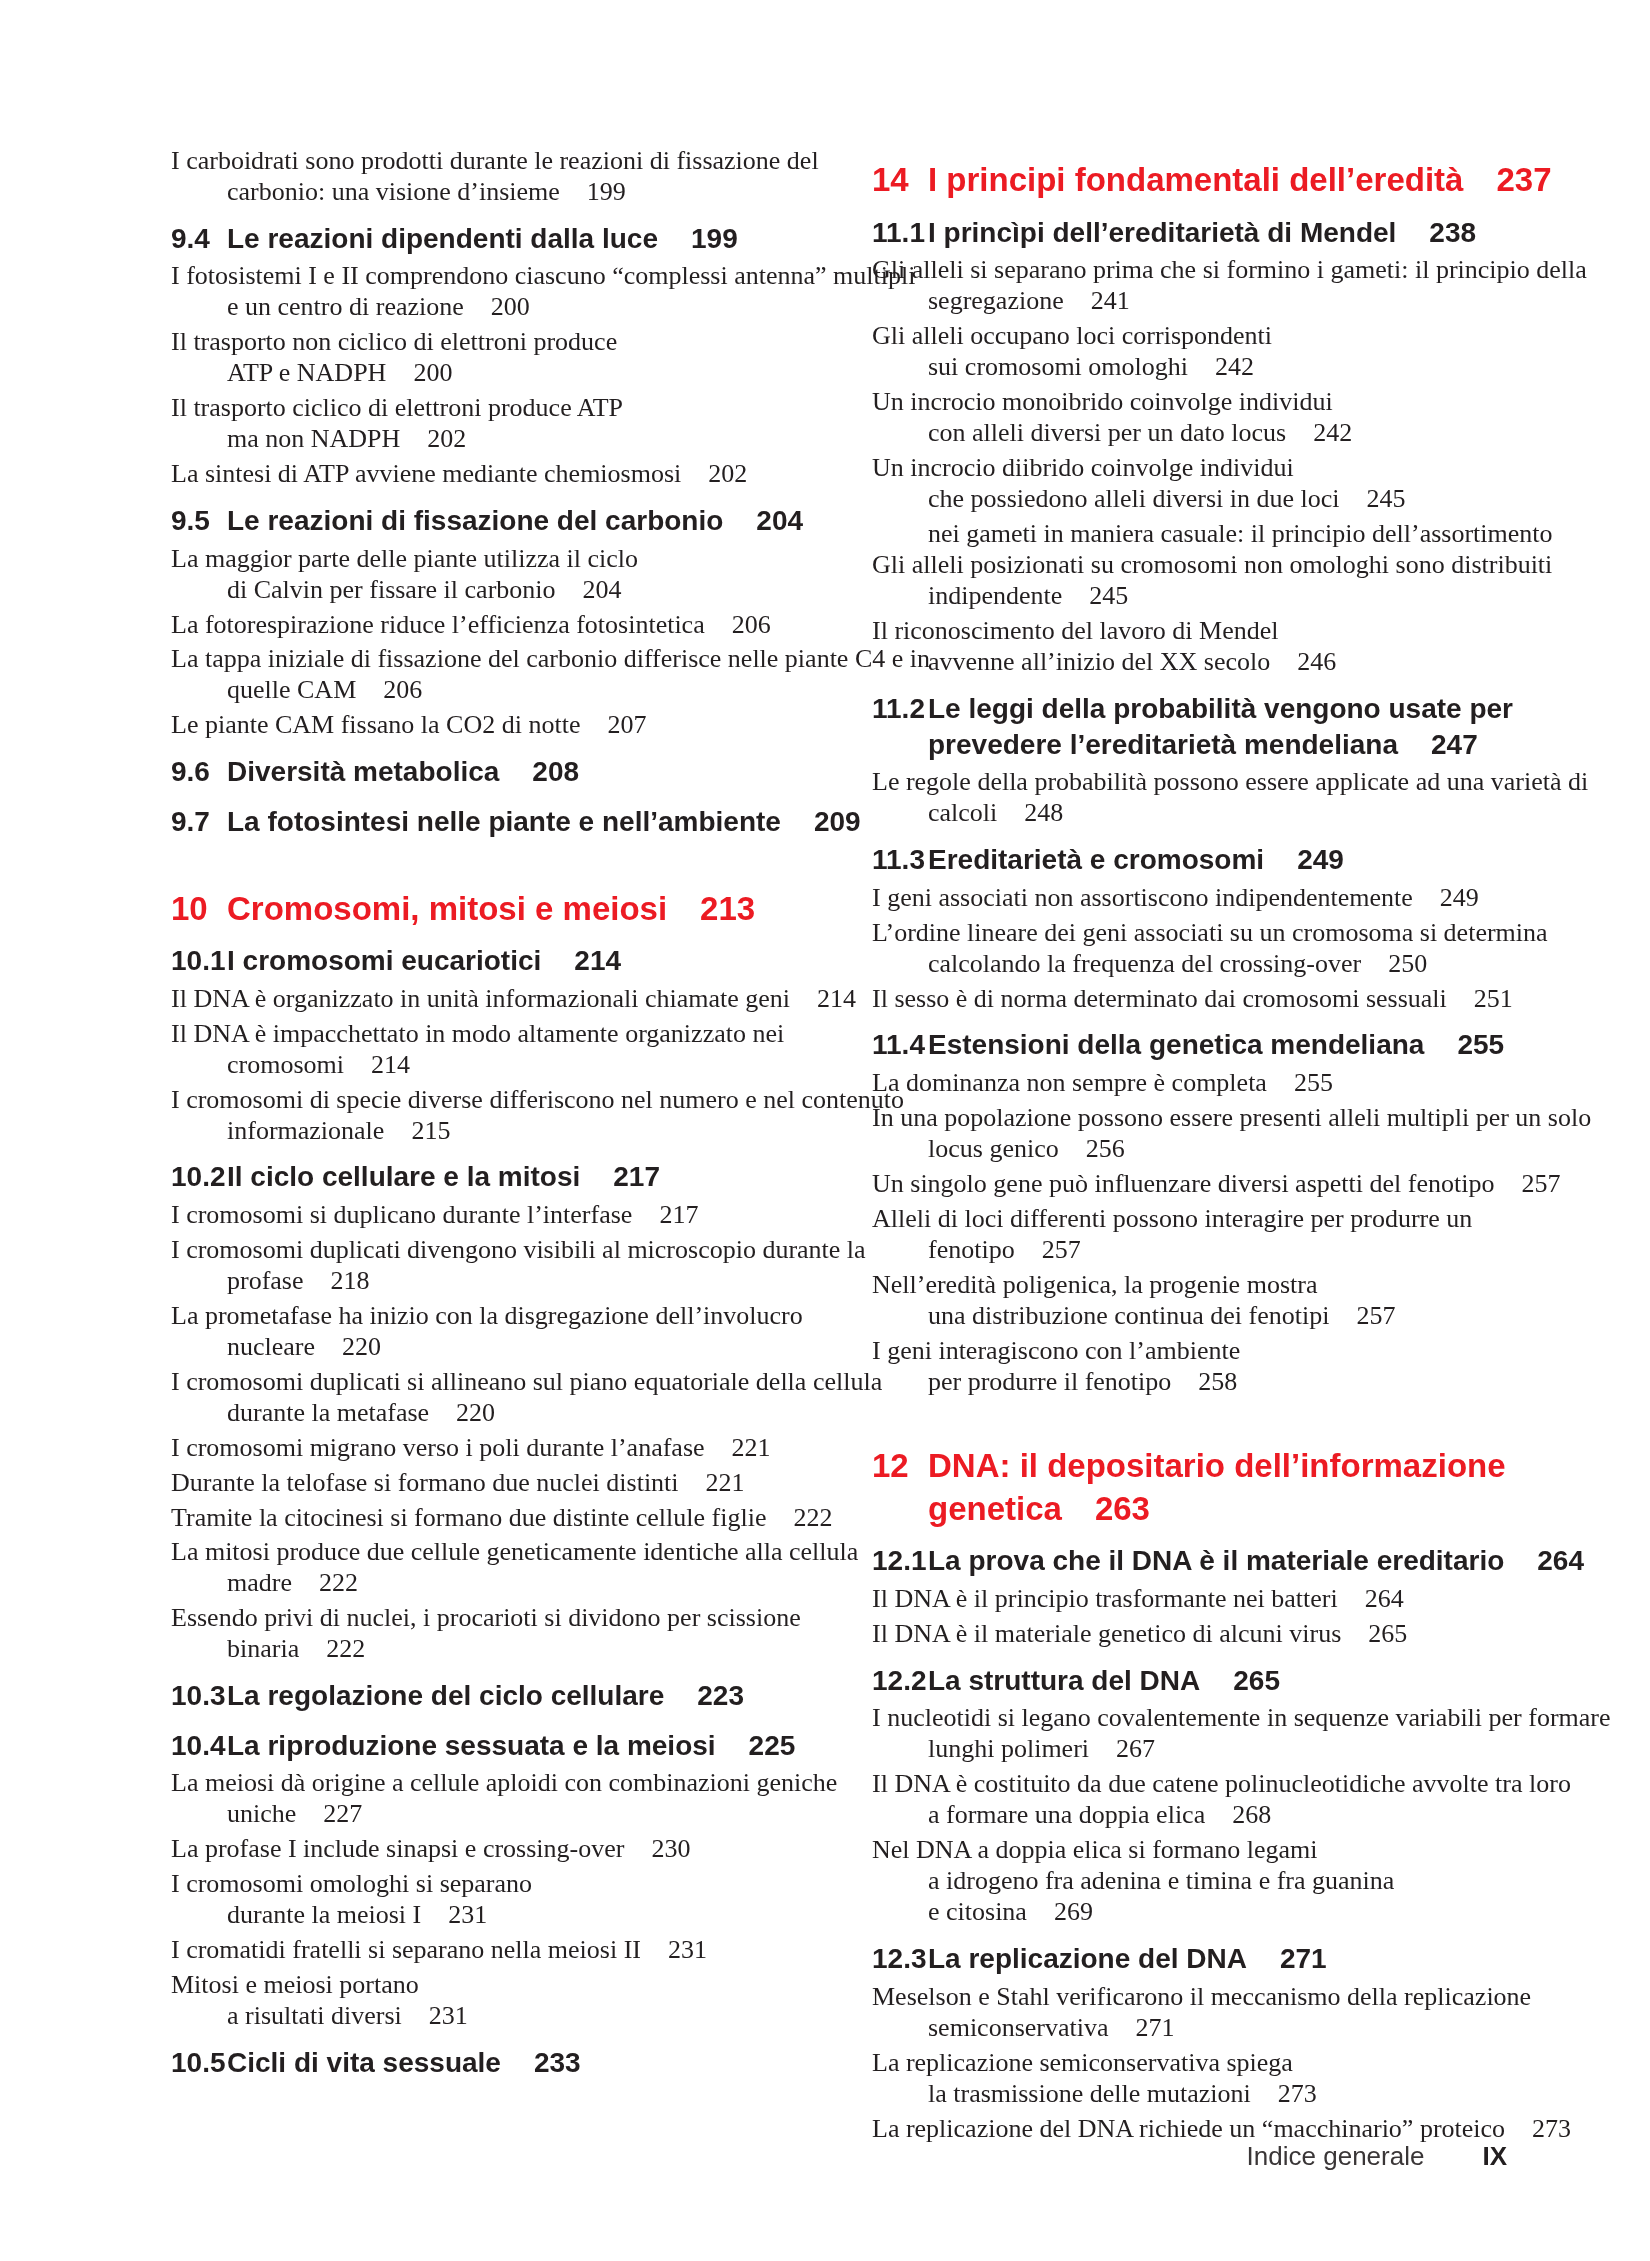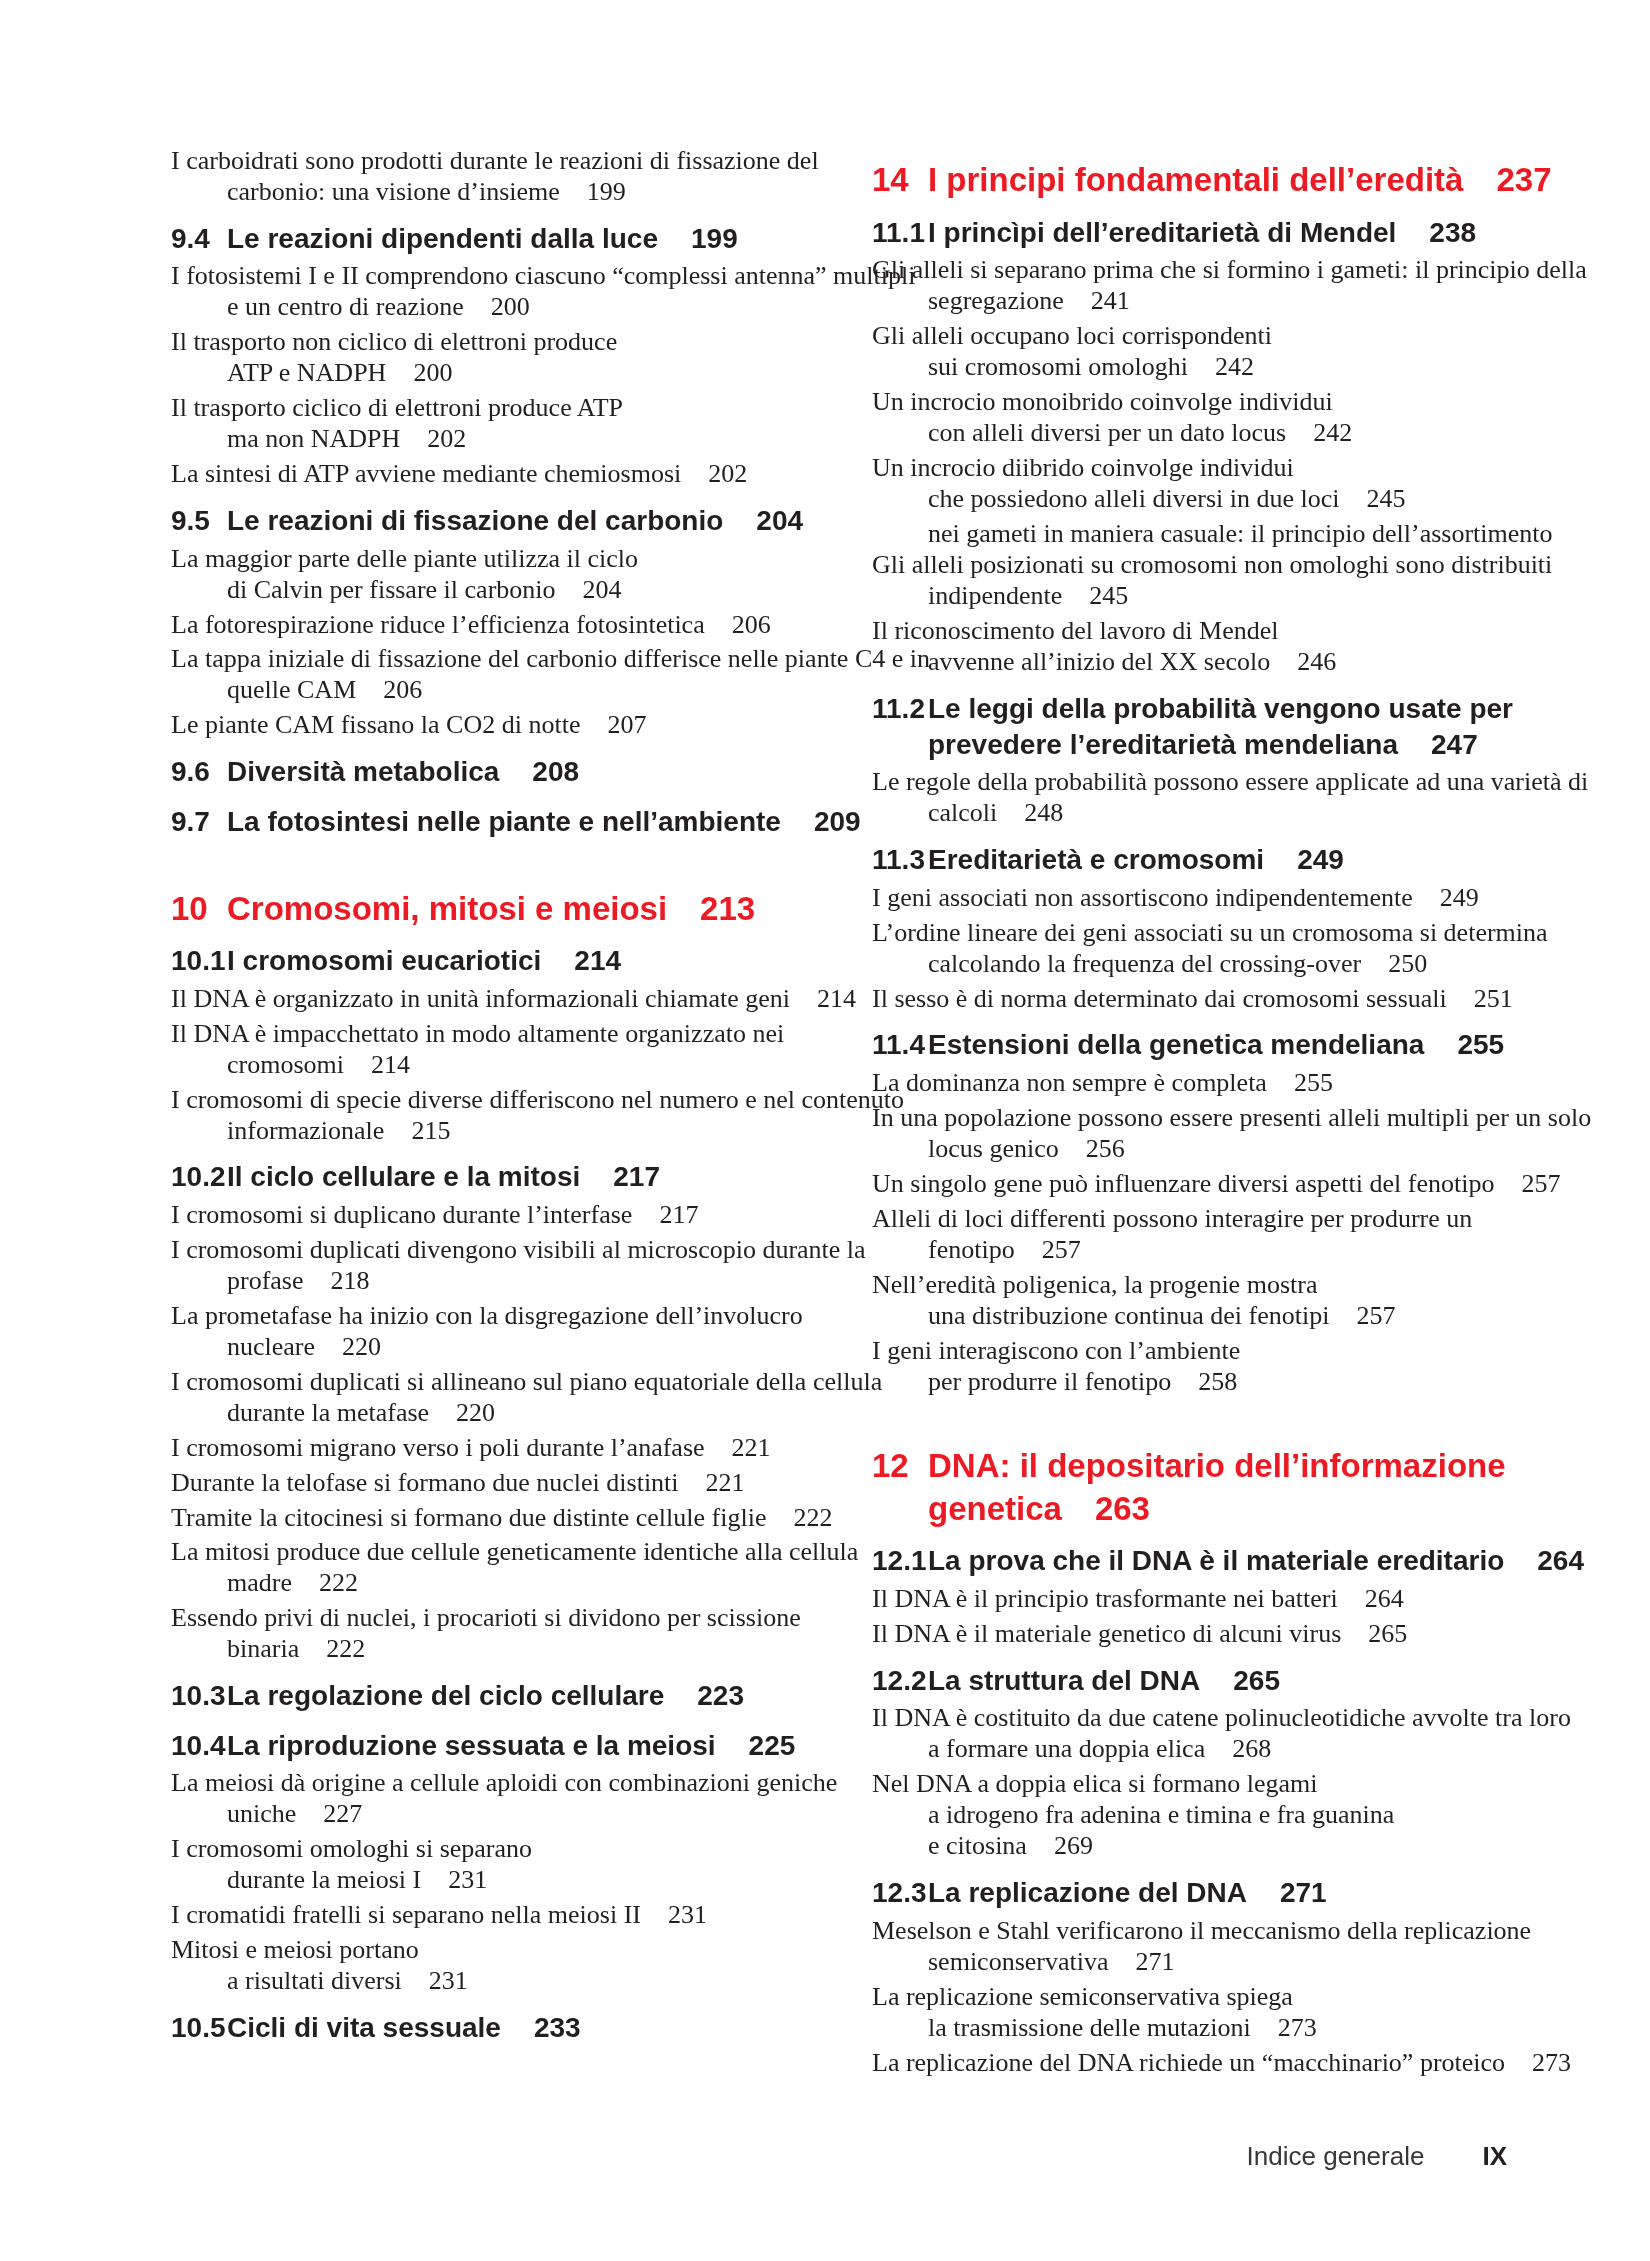--- a/index.html
+++ b/index.html
@@ -147,20 +147,23 @@
         <div class="line"><span class="num">10.3</span><span>La regolazione del ciclo cellulare</span><span class="pg">223</span></div>
       </div>
       <div class="toc-section">
         <div class="line"><span class="num">10.4</span><span>La riproduzione sessuata e la meiosi</span><span class="pg">225</span></div>
       </div>
       <div class="toc-entry">
         <div class="line"><span>La meiosi dà origine a cellule aploidi con combinazioni geniche</span></div>
         <div class="line cont"><span>uniche</span><span class="pg">227</span></div>
       </div>
       <div class="toc-entry">
+        <div class="line"><span>La profase I include sinapsi e crossing-over</span><span class="pg">230</span></div>
+      </div>
+      <div class="toc-entry">
         <div class="line"><span>I cromosomi omologhi si separano</span></div>
         <div class="line cont"><span>durante la meiosi I</span><span class="pg">231</span></div>
       </div>
       <div class="toc-entry">
         <div class="line"><span>I cromatidi fratelli si separano nella meiosi II</span><span class="pg">231</span></div>
       </div>
       <div class="toc-entry">
         <div class="line"><span>Mitosi e meiosi portano</span></div>
         <div class="line cont"><span>a risultati diversi</span><span class="pg">231</span></div>
       </div>
@@ -254,20 +257,24 @@
         <div class="line"><span class="num">12.1</span><span>La prova che il DNA è il materiale ereditario</span><span class="pg">264</span></div>
       </div>
       <div class="toc-entry">
         <div class="line"><span>Il DNA è il principio trasformante nei batteri</span><span class="pg">264</span></div>
       </div>
       <div class="toc-entry">
         <div class="line"><span>Il DNA è il materiale genetico di alcuni virus</span><span class="pg">265</span></div>
       </div>
       <div class="toc-section">
         <div class="line"><span class="num">12.2</span><span>La struttura del DNA</span><span class="pg">265</span></div>
+      </div>
+      <div class="toc-entry">
+        <div class="line"><span>I nucleotidi si legano covalentemente in sequenze variabili per formare</span></div>
+        <div class="line cont"><span>lunghi polimeri</span><span class="pg">267</span></div>
       </div>
       <div class="toc-entry">
         <div class="line"><span>Il DNA è costituito da due catene polinucleotidiche avvolte tra loro</span></div>
         <div class="line cont"><span>a formare una doppia elica</span><span class="pg">268</span></div>
       </div>
       <div class="toc-entry">
         <div class="line"><span>Nel DNA a doppia elica si formano legami</span></div>
         <div class="line cont"><span>a idrogeno fra adenina e timina e fra guanina</span></div>
         <div class="line cont"><span>e citosina</span><span class="pg">269</span></div>
       </div>

